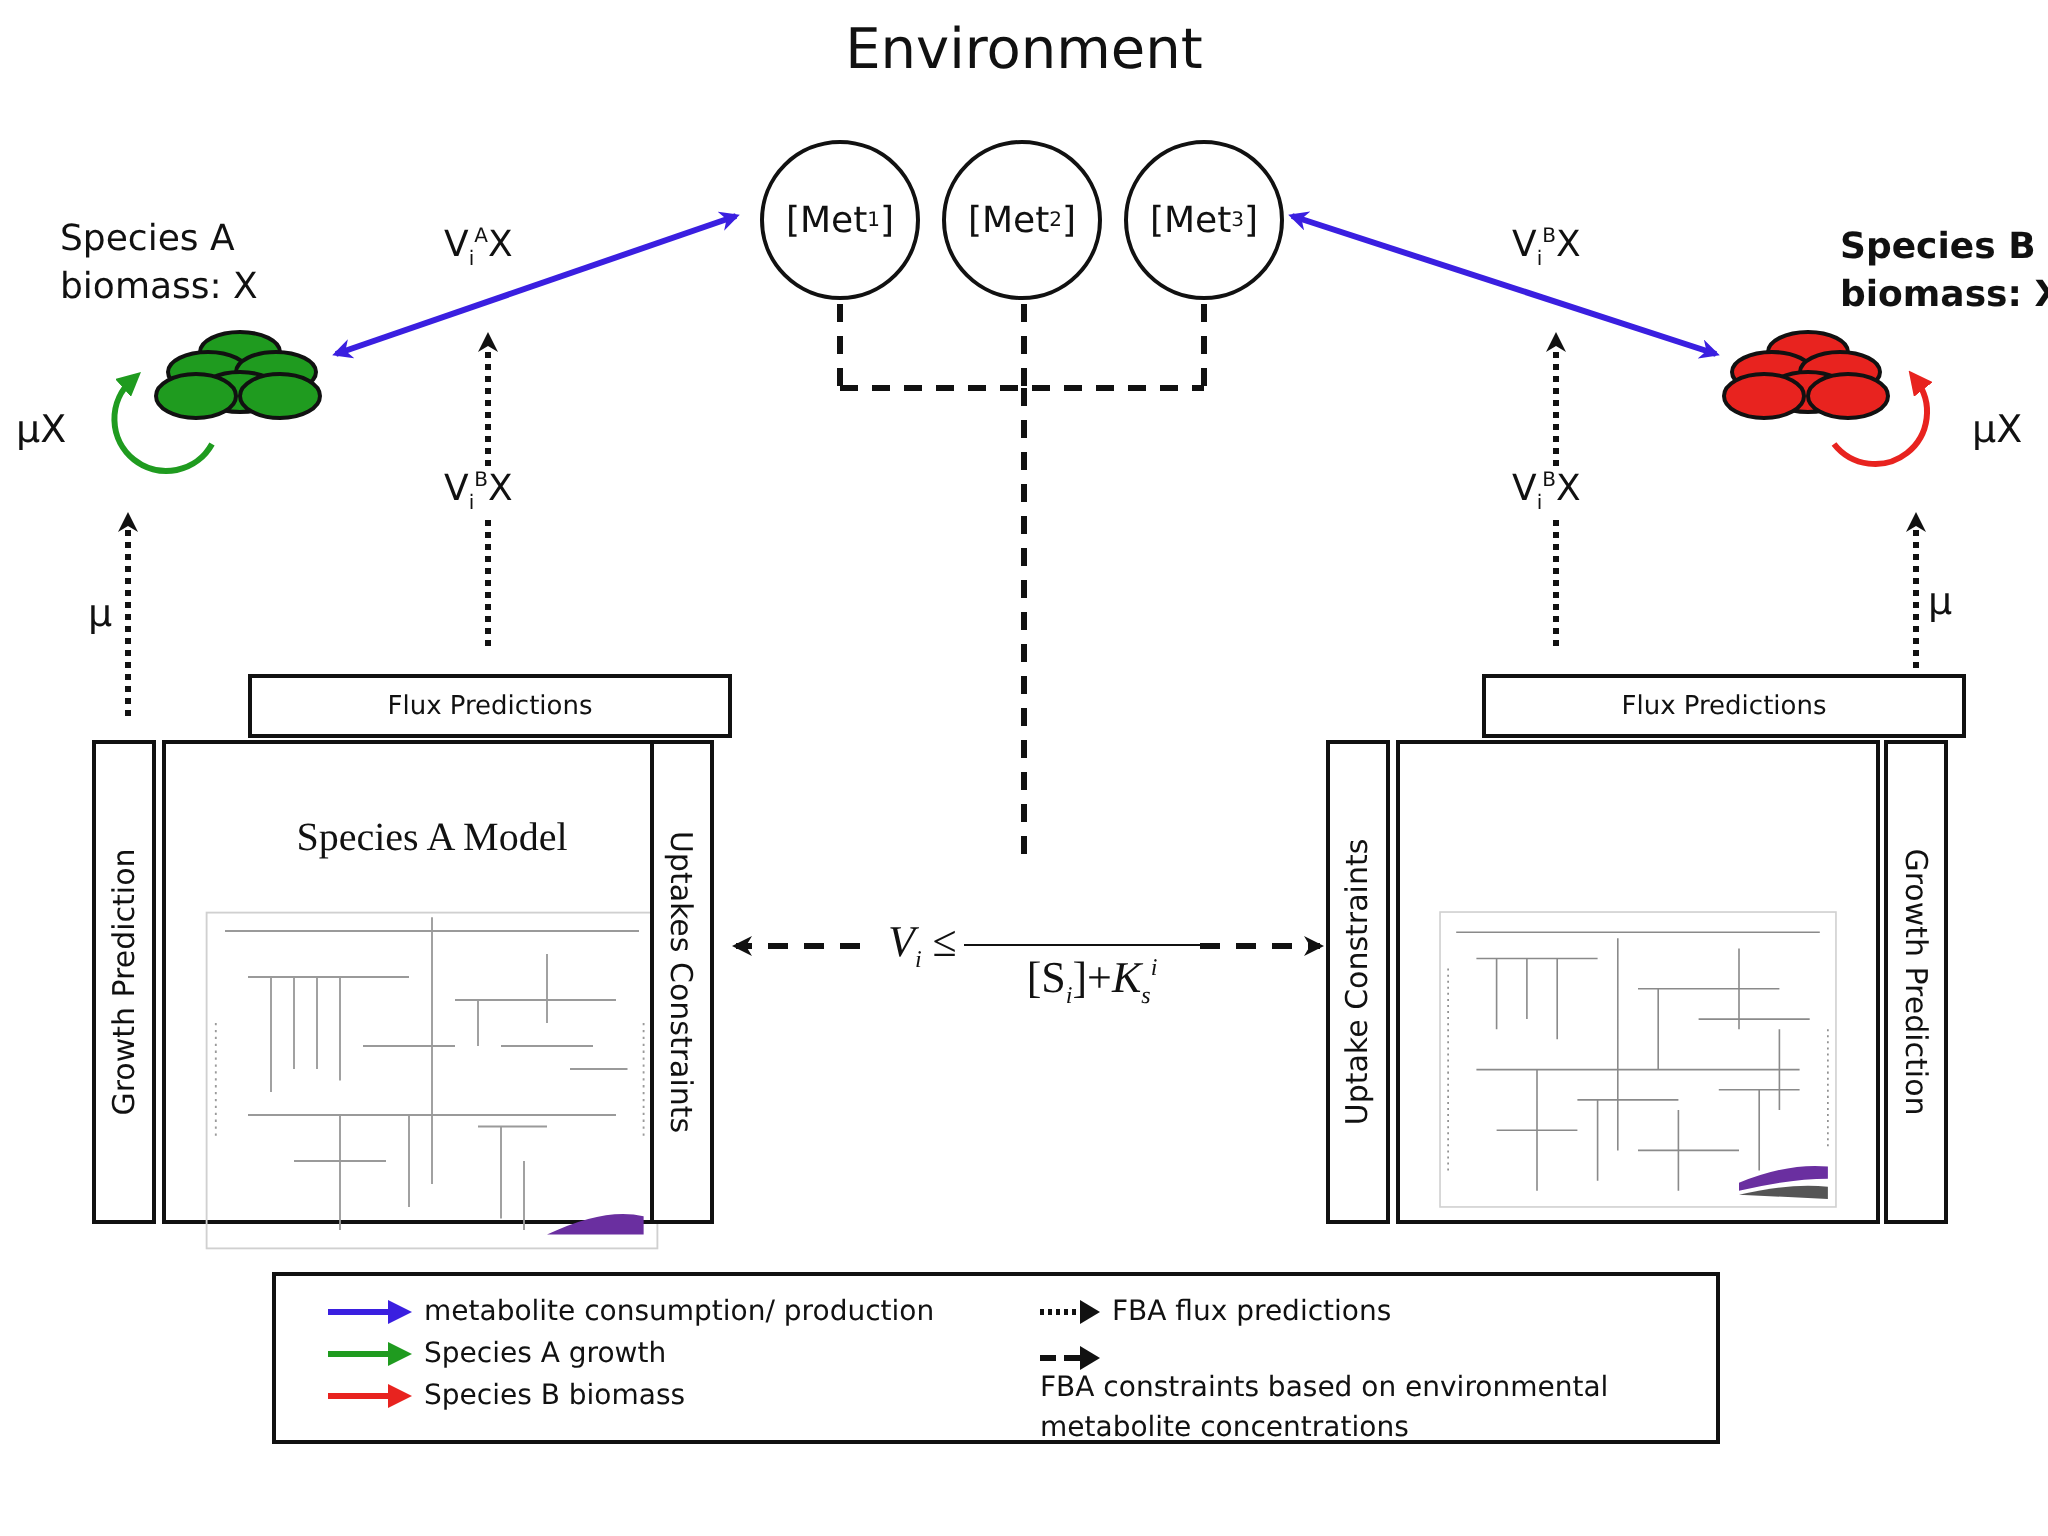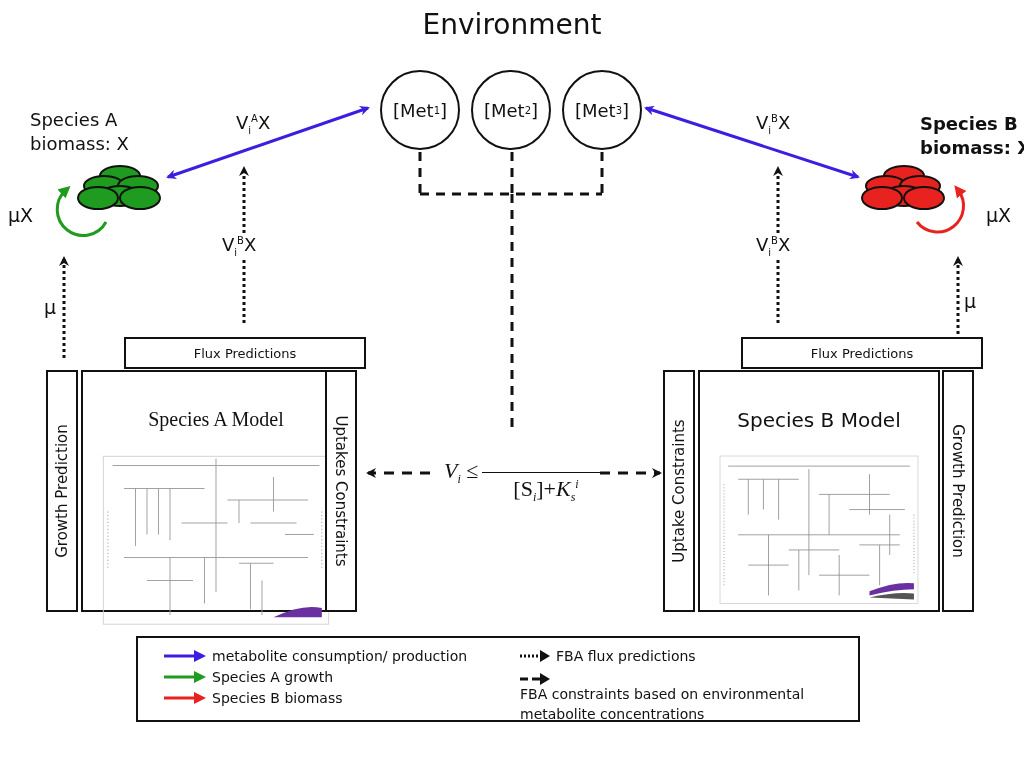--- a/index.html
+++ b/index.html
@@ -107,21 +107,21 @@
 <div class="circle" style="left:562px; top:70px;">
   <span>[Met</span>
     <sup>3</sup>
     <span>]</span>
 </div>
 
 <div class="t species-label" style="left:30px; top:108px; width:120px;">
   <div>Species A</div>
   <div>biomass: X</div>
 </div>
-<div class="t flux-label" style="left:236px; top:112px;">
+<div class="t flux-label" style="left:222px; top:112px;">
   <span>V</span><sub>i</sub><sup>A</sup><span>X</span>
 </div>
 <div class="t flux-label" style="left:222px; top:234px; background:#fff;">
   <span>V</span><sub>i</sub><sup>B</sup><span>X</span>
 </div>
 <div class="t mu" style="left:8px; top:204px;">μX</div>
 <div class="t mu" style="left:44px; top:296px;">μ</div>
 
 <div class="t species-label" style="left:920px; top:112px; width:120px;font-weight:bold;">
   <div>Species B</div>
@@ -157,21 +157,20 @@
   <span class="vtext down">Uptakes Constraints</span>
 </div>
 
 <div class="box flux-box" style="left:698px; top:337px; width:242px; height:32px;">
   <span>Flux Predictions</span>
 </div>
 <div class="box side-box" style="left:663px; top:370px; width:32px; height:242px;">
   <span class="vtext up">Uptake Constraints</span>
 </div>
 <div class="box model-box" style="left:698px; top:370px; width:242px; height:242px;">
-  <div class="model-title">Species B Model</div>
   <svg class="netimg" viewBox="0 0 200 150" preserveAspectRatio="none">
     <g stroke="#8a8a8a" stroke-width="0.8" fill="none">
       <rect x="2" y="2" width="196" height="146" stroke="#d0d0d0"></rect>
       <path d="M10 12 H190 M20 25 H80 M30 25 V60 M45 25 V55 M60 25 V65 M90 15 V120 M100 40 H170 M110 40 V80 M130 55 H185 M150 20 V60 M20 80 H180 M50 80 V140 M70 95 H120 M80 95 V135 M120 100 V140 M140 90 H180 M160 90 V130 M30 110 H70 M100 120 H150 M170 60 V100"></path>
       <path d="M6 30 V130 M194 60 V120" stroke-dasharray="1,2"></path>
     </g>
     <path d="M150 136 Q175 126 194 128 L194 134 Q175 134 150 140 Z" fill="#6a2fa0"></path>
     <path d="M150 142 Q175 136 194 138 L194 144 Z" fill="#555"></path>
   </svg>
 </div>

